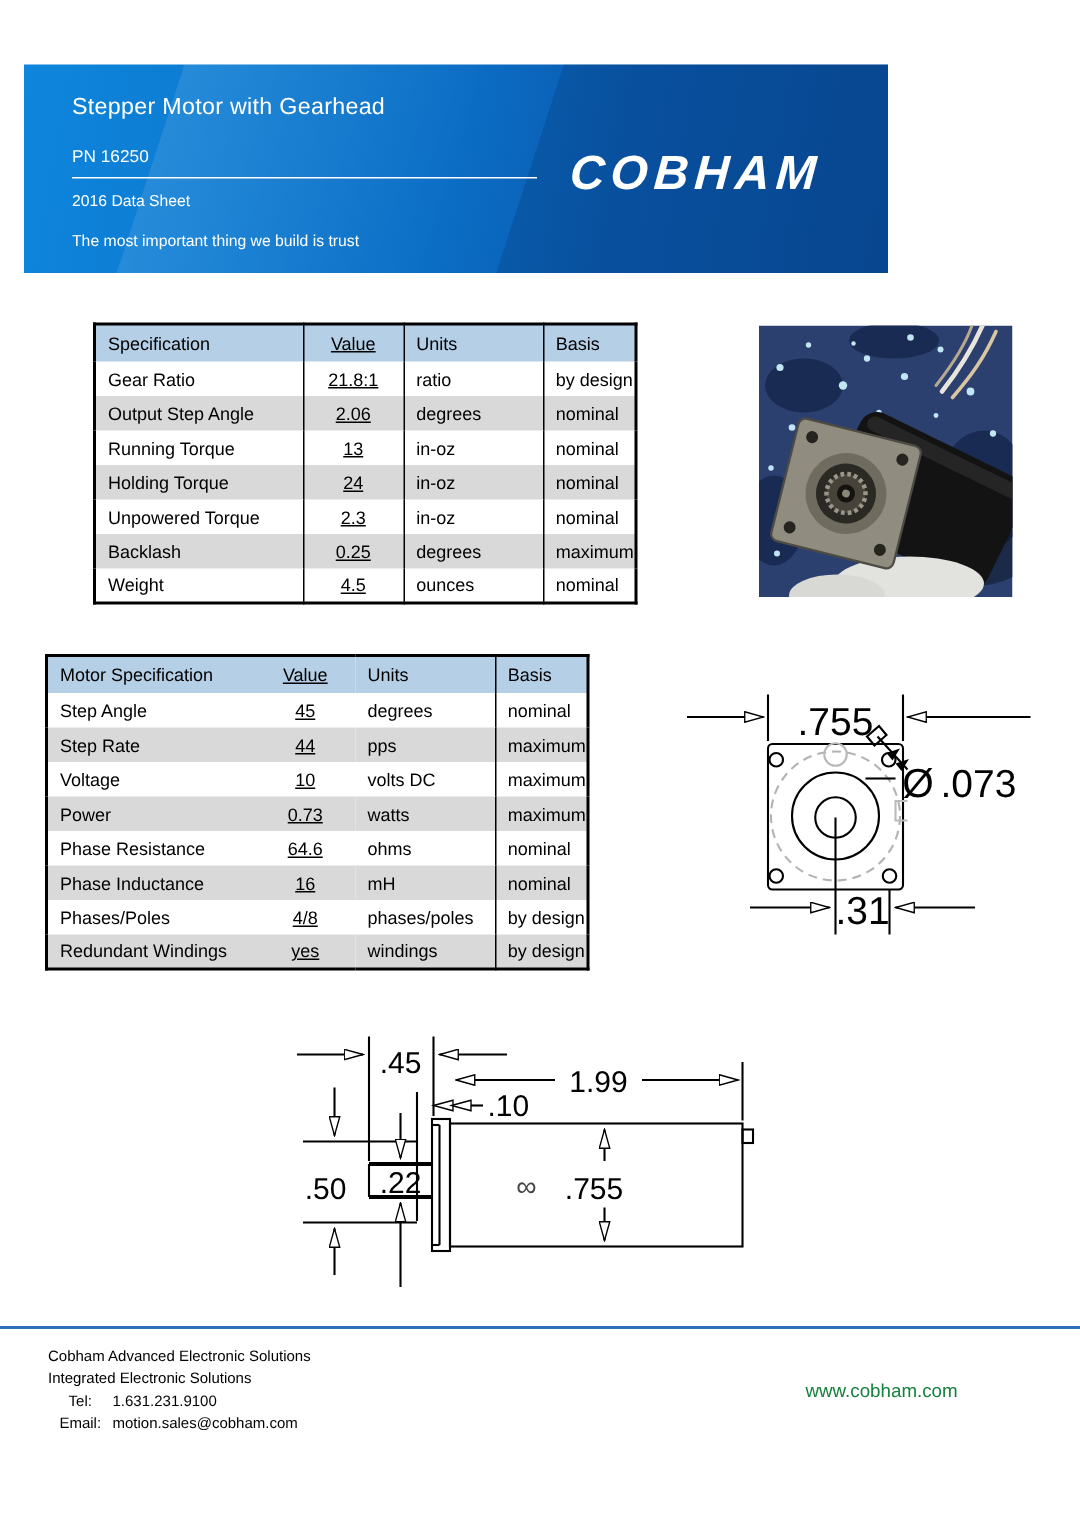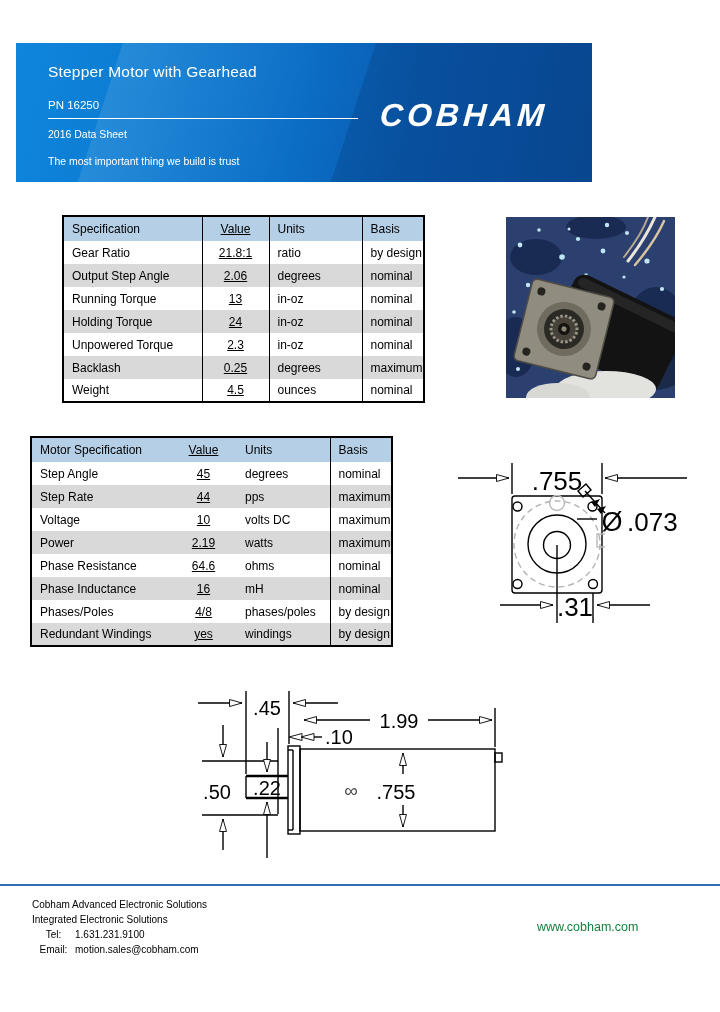--- a/index.html
+++ b/index.html
@@ -163,21 +163,21 @@
           <td>maximum</td>
         </tr>
         <tr>
           <td>Voltage</td>
           <td>10</td>
           <td>volts DC</td>
           <td>maximum</td>
         </tr>
         <tr>
           <td>Power</td>
-          <td>2.19</td>
+          <td>0.73</td>
           <td>watts</td>
           <td>maximum</td>
         </tr>
         <tr>
           <td>Phase Resistance</td>
           <td>64.6</td>
           <td>ohms</td>
           <td>nominal</td>
         </tr>
         <tr>

